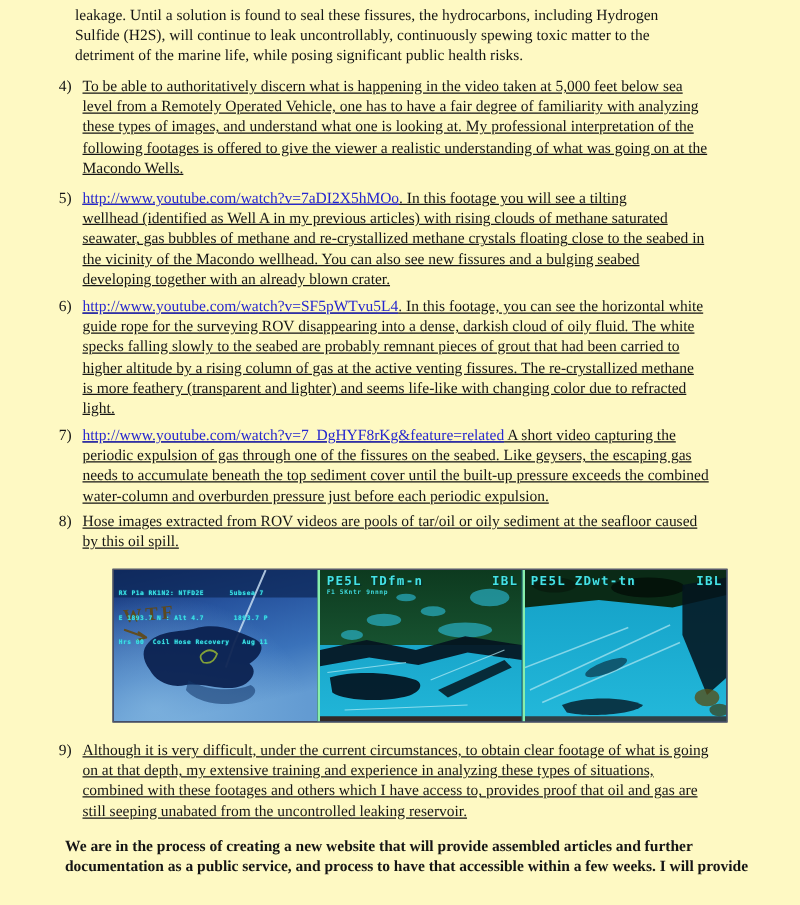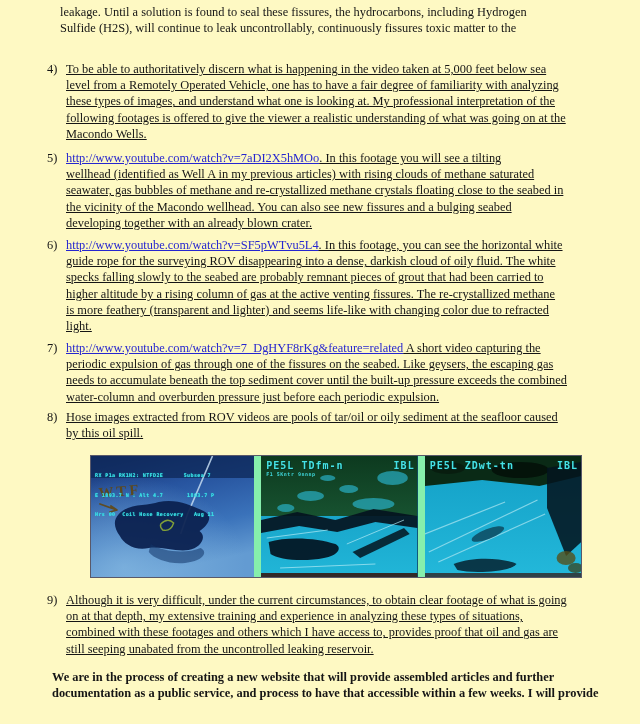--- a/index.html
+++ b/index.html
@@ -18,21 +18,21 @@
   .list-num { flex:0 0 19px; width:19px; }
   .list-body { width:525px;text-decoration:underline; }
   a.doclink { color:#2626cf; text-decoration:underline; cursor:pointer; }
 
   
   .figure {
     position:absolute; left:90px; top:455px; width:492px; height:123px;
     display:flex; box-sizing:border-box; border:1px solid #59596a; background:#0a2a50;
   }
   .panel { position:relative; width:164px; height:121px; overflow:hidden; }
-  .panel + .panel { border-left:7px solid #86efac; box-sizing:border-box;text-align:right; }
+  .panel + .panel { border-left:2px solid #86efac; box-sizing:border-box;text-align:right; }
   .panel svg { position:absolute; left:0; top:0; width:100%; height:100%; display:block; }
   .osd-small {
     position:absolute; top:3px; left:4px; right:2px;
     color:#3fe0e4; font-family:"DejaVu Sans Mono", monospace;
     font-size:5px; line-height:6.5px; font-weight:bold; letter-spacing:0.4px;
     white-space:pre; text-shadow:0 0 1px rgba(20,240,240,.7);
   }
   .osd-big {
     position:absolute; top:4px; left:5px; right:3px;
     display:flex; justify-content:space-between;
@@ -46,21 +46,21 @@
     color:#3fd8dc; font-family:"DejaVu Sans Mono", monospace;
     font-size:5px; font-weight:bold; letter-spacing:0.5px; white-space:pre;
   }
 </style>
 </head>
 <body>
 
 <div class="page">
 
   <div id="doc">
-      <div class="para para-intro" style="top: 4px;"><span>leakage. Until a solution is found to seal these fissures, the hydrocarbons, including Hydrogen</span><br><span>Sulfide (H2S), will continue to leak uncontrollably, continuously fissures toxic matter to the</span><br></div>
+      <div class="para para-intro" style="top: 4px;"><span>leakage. Until a solution is found to seal these fissures, the hydrocarbons, including Hydrogen</span><br><span>Sulfide (H2S), will continue to leak uncontrollably, continuously spewing toxic matter to the</span><br><span>detriment of the marine life, while posing significant public health risks.</span></div>
       <div class="list-item" style="top: 61px;">
         <span class="list-num">4)</span>
         <div class="list-body"><span>To be able to authoritatively discern what is happening in the video taken at 5,000 feet below sea</span><br><span>level from a Remotely Operated Vehicle, one has to have a fair degree of familiarity with analyzing</span><br><span>these types of images, and understand what one is looking at.  My professional interpretation of the</span><br><span>following footages is offered to give the viewer a realistic understanding of what was going on at the</span><br><span>Macondo Wells.</span></div>
       </div>
       <div class="list-item" style="top: 150px;">
         <span class="list-num">5)</span>
         <div class="list-body"><a class="doclink" href="#">http://www.youtube.com/watch?v=7aDI2X5hMOo</a><span>. In this footage you will see a tilting</span><br><span>wellhead (identified as Well A in my previous articles) with rising clouds of methane saturated</span><br><span>seawater, gas bubbles of methane and re-crystallized methane crystals floating close to the seabed in</span><br><span>the vicinity of the Macondo wellhead.  You can also see new fissures and a bulging seabed</span><br><span>developing together with an already blown crater.</span></div>
       </div>
       <div class="list-item" style="top: 237px;">
         <span class="list-num">6)</span>

